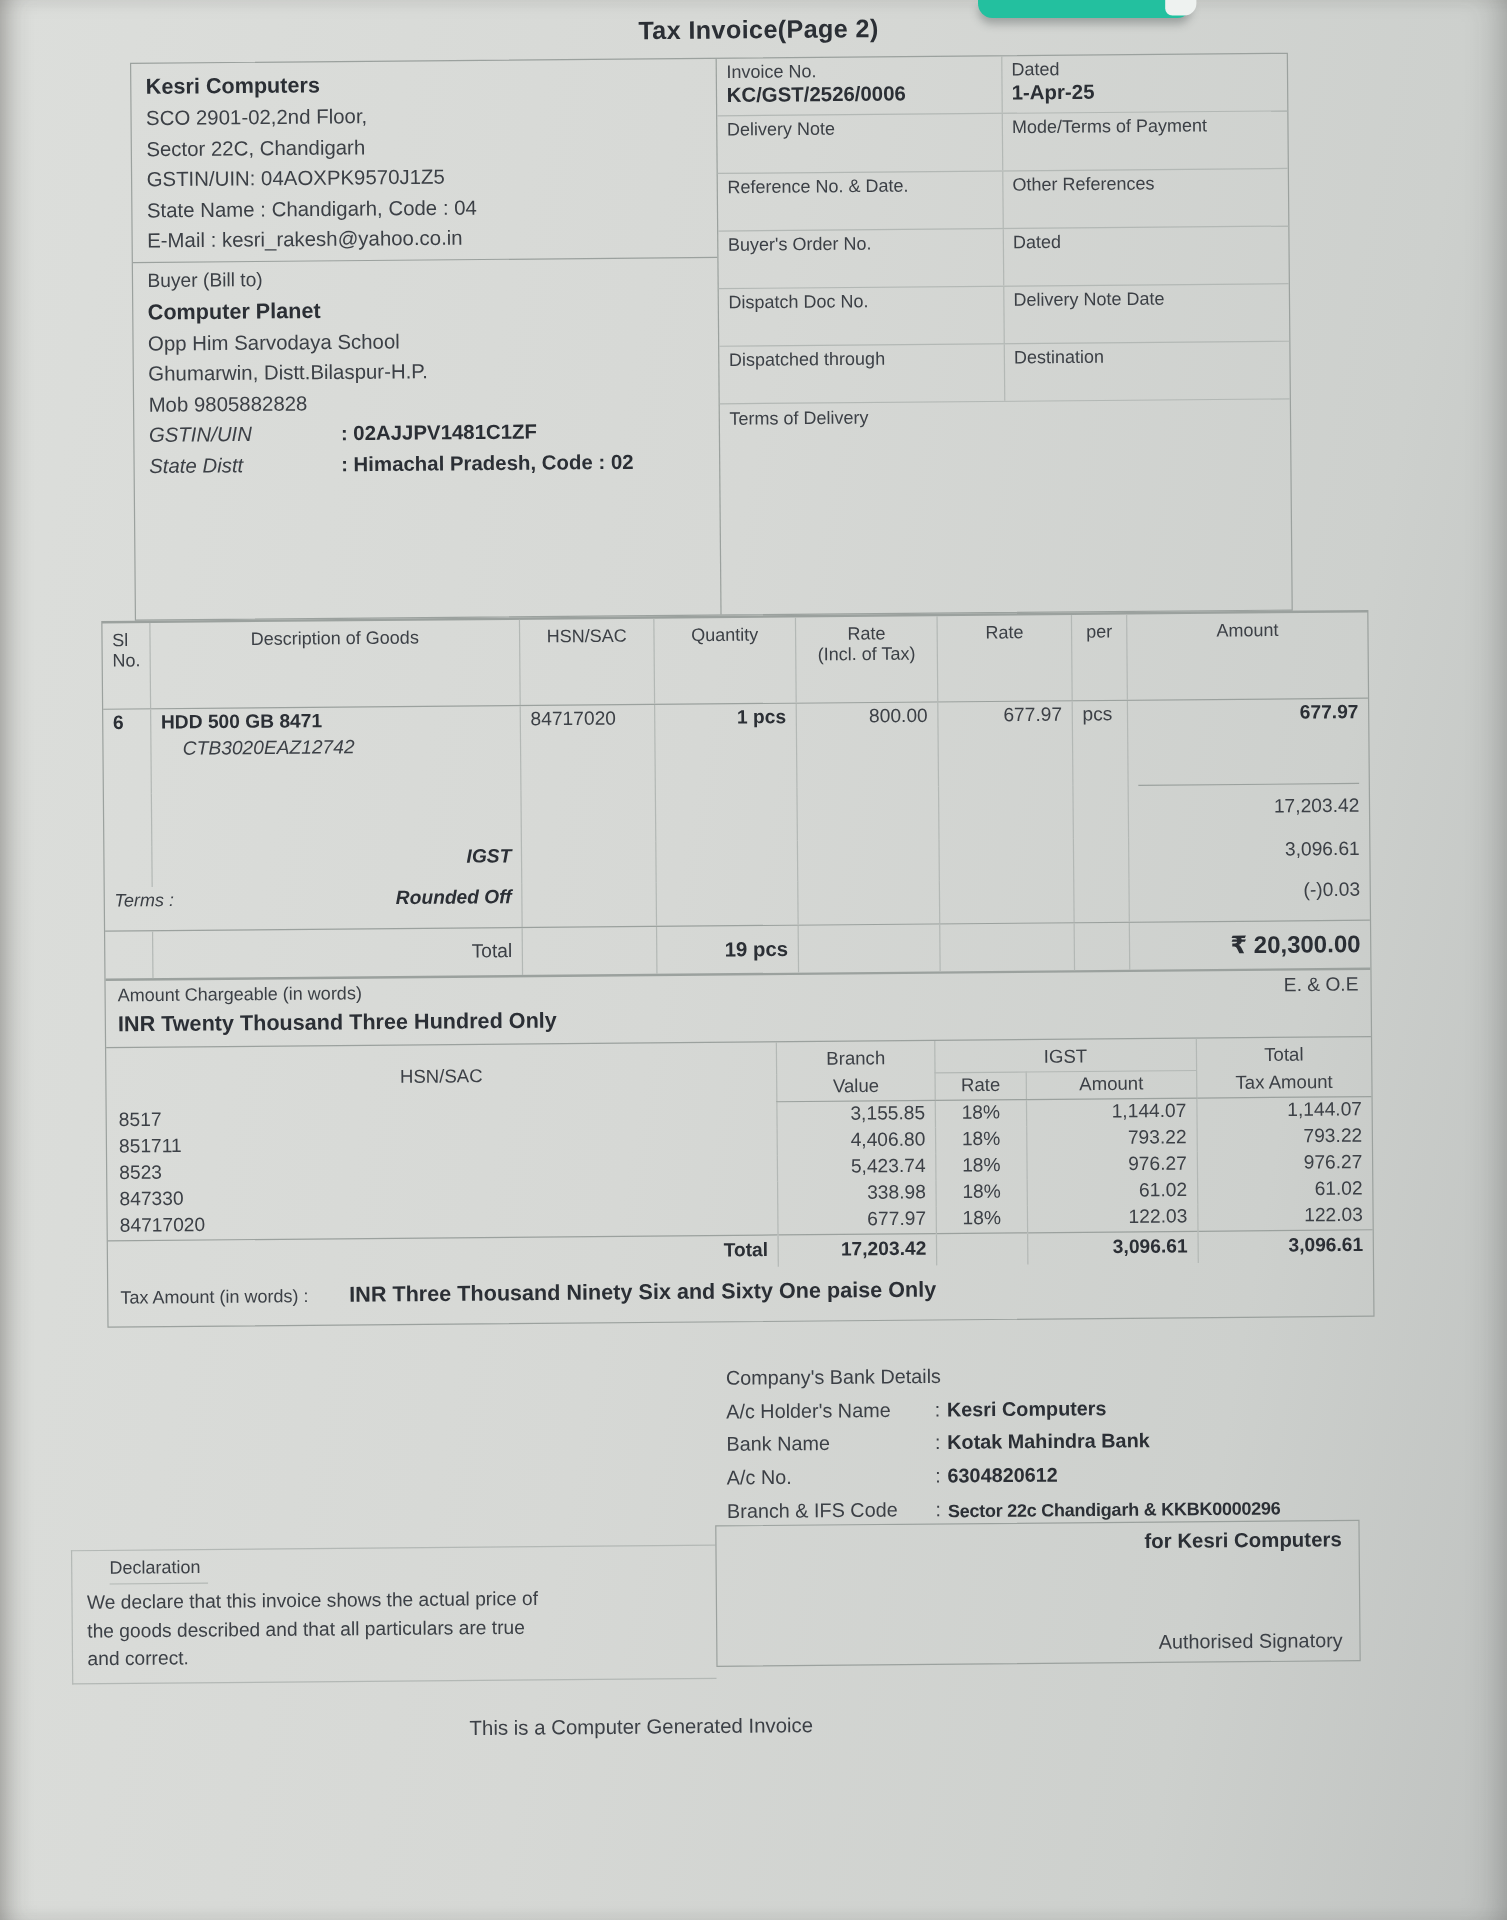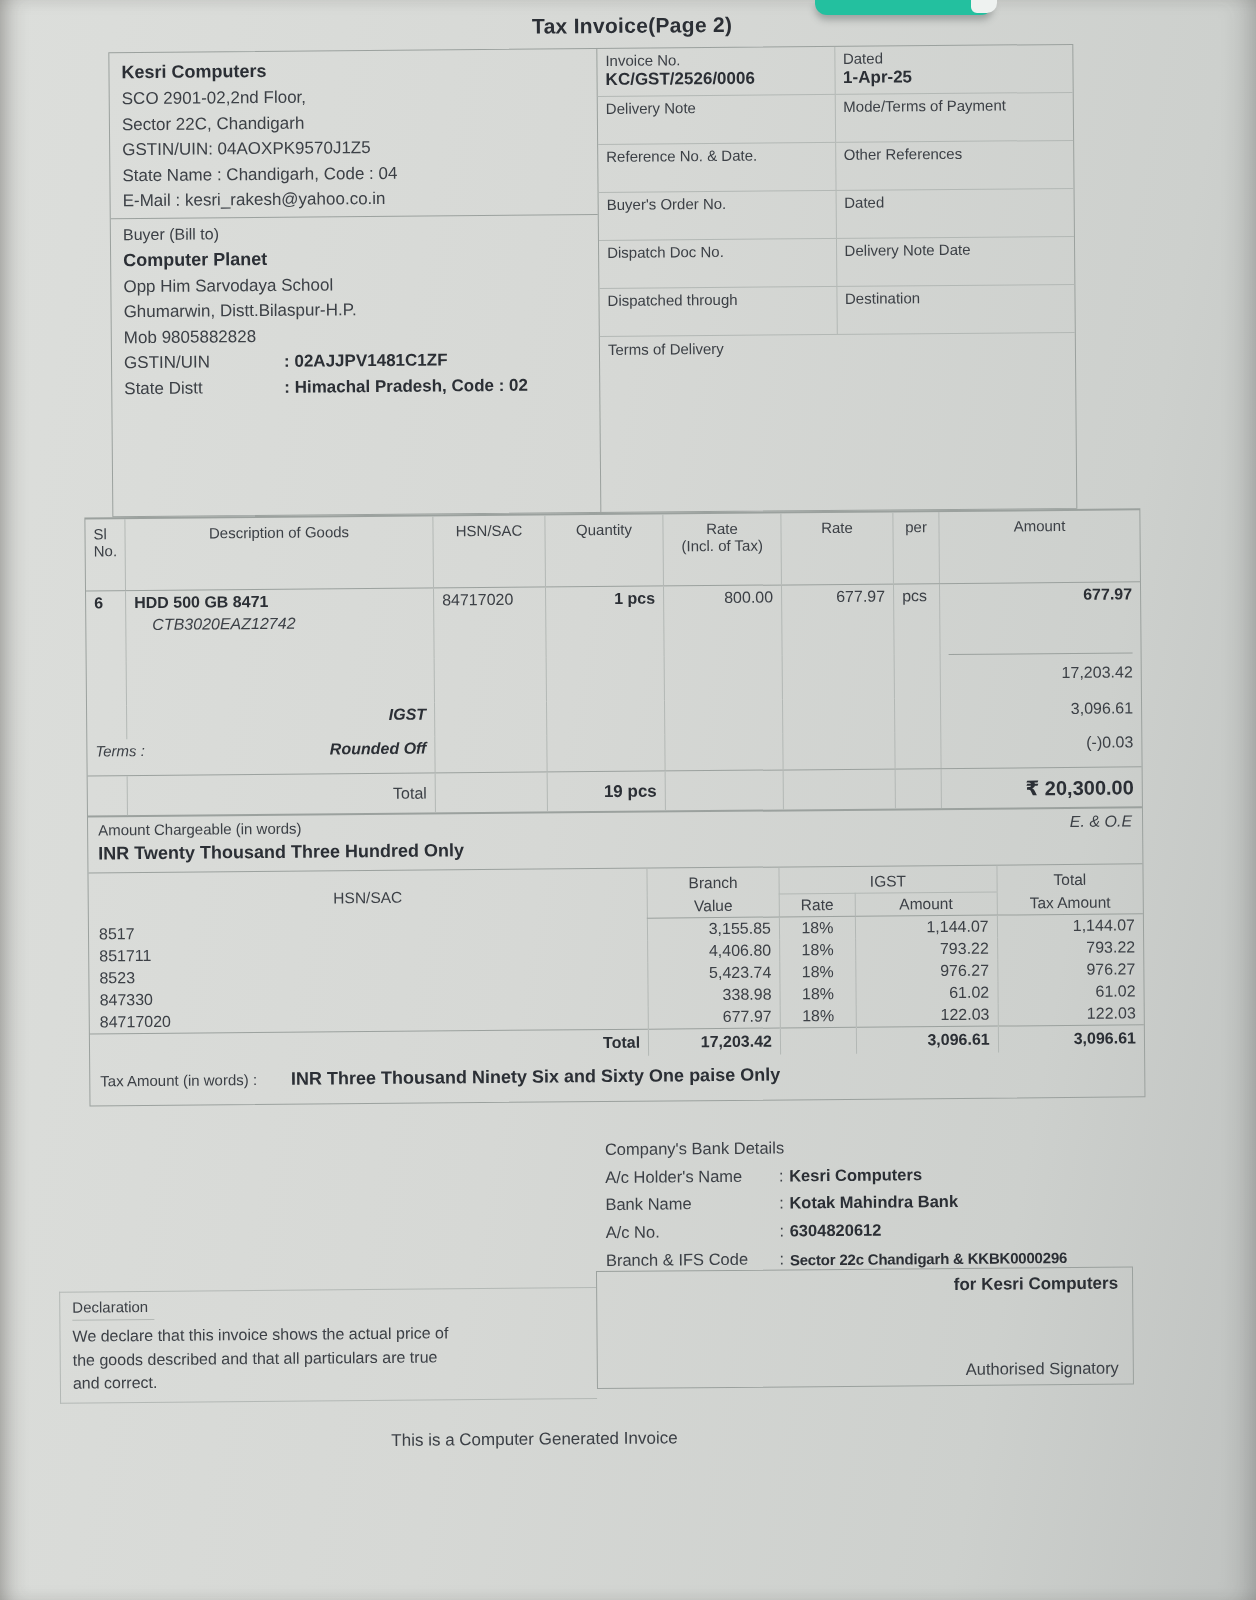--- a/index.html
+++ b/index.html
@@ -46,21 +46,21 @@
   
   .header-box{
     margin-left:40px;width:965px;height:465px;
     border:1.5px solid var(--line);
     display:grid;grid-template-columns:488px 1fr;
   }
   .party-col{border-right:1px solid var(--line);padding:6px 12px 0 12px;font-size:17px;line-height:1.5;}
   .party-name{font-weight:bold;font-size:18px;color:var(--ink-bold);}
   .party-divider{border-bottom:1px solid var(--line);margin:4px -12px 4px -12px;}
   .kv-row{display:flex;}
-  .kv-row .k{width:160px;flex:none;}
+  .kv-row .k{width:160px;flex:none;font-style:italic;}
   .kv-row .v{font-weight:bold;color:var(--ink-bold);}
   .meta-grid{display:flex;flex-direction:column;}
   .meta-row{display:grid;grid-template-columns:1fr 1fr;border-bottom:1px solid var(--line-soft);min-height:48px;}
   .meta-cell{padding:3px 8px;}
   .meta-cell.l{border-right:1px solid var(--line-soft);}
   .meta-label{font-size:15px;}
   .meta-value{font-size:17px;font-weight:bold;color:var(--ink-bold);margin-top:1px;}
   .meta-terms{flex:1;padding:4px 8px;font-size:15px;}
   
   .main-box{
@@ -86,21 +86,21 @@
   .row-less{min-height:36px;}
   .less-span{grid-column:1 / 3;display:flex;justify-content:space-between;align-items:flex-start;}
   .less-label{font-style:italic;font-size:15px;}
   .row-total{border-top:1px solid var(--line);border-bottom:2.5px solid var(--line);min-height:42px;align-items:center;}
   .row-total>div{display:flex;align-items:center;height:100%;}
   .row-total .t-label{justify-content:flex-end;font-size:16px;}
   .row-total .t-qty{justify-content:flex-end;font-weight:bold;color:var(--ink-bold);font-size:17px;}
   .row-total .t-amt{justify-content:flex-end;font-weight:bold;color:var(--ink-bold);font-size:20px;}
   .amount-words{border-bottom:1.5px solid var(--line);padding:4px 10px 8px 10px;}
   .aw-top{display:flex;justify-content:space-between;font-size:15px;}
-  .aw-eoe{font-style:italic;font-size:16px;}
+  .aw-eoe{font-size:16px;}
   .aw-value{font-size:18px;font-weight:bold;color:var(--ink-bold);margin-top:4px;}
   
   table.hsn{width:100%;border-collapse:collapse;font-size:16px;}
   table.hsn th,table.hsn td{padding:2px 8px;font-weight:normal;}
   table.hsn .vline{border-left:1px solid var(--line-soft);}
   table.hsn thead th{font-size:15.5px;}
   table.hsn .igst-h{border-bottom:1px solid var(--line-soft);text-align:center;}
   table.hsn thead tr.h2 th{border-bottom:1px solid var(--line);}
   table.hsn thead tr.h1 th{padding-top:6px;}
   table.hsn td.hsncode{text-align:left;padding-left:10px;}
@@ -113,21 +113,21 @@
   
   .bank{margin:34px 0 0 527px;font-size:16.5px;line-height:1.68;}
   .bank-row{display:flex;}
   .bank-row .bl{width:168px;flex:none;}
   .bank-row .sep{width:16px;flex:none;text-align:center;}
   .bank-row .bv{font-weight:bold;color:var(--ink-bold);}
   .bank-row.small .bv{font-size:15px;letter-spacing:-0.2px;padding-top:2px;}
   
   .bottom-row{display:flex;margin-left:-20px;align-items:flex-start;margin-top:-4px;}
   .decl-box{width:537px;margin-top:16px;min-height:112px;border:1px solid var(--line-soft);border-right:none;padding:4px 12px;font-size:16px;line-height:1.45;}
-  .decl-head{font-size:15px;border-bottom:1px solid var(--line-soft);width:82px;padding-bottom:2px;margin-bottom:4px;}
+  .decl-head{font-size:15px;border-bottom:1px solid var(--line-soft);width:82px;padding-bottom:2px;margin-bottom:4px;margin-left:19px;}
   .sign-box{width:537px;min-height:118px;border:1px solid var(--line);padding:6px 14px;display:flex;flex-direction:column;justify-content:space-between;}
   .sign-for{text-align:right;font-weight:bold;color:var(--ink-bold);font-size:17px;}
   .sign-auth{text-align:right;font-size:16.5px;}
   .footer{margin:30px 160px 0 0;text-align:center;font-size:17px;}
 </style>
 </head>
 <body>
 
 <div class="page">
   <div class="scan-artifact">

